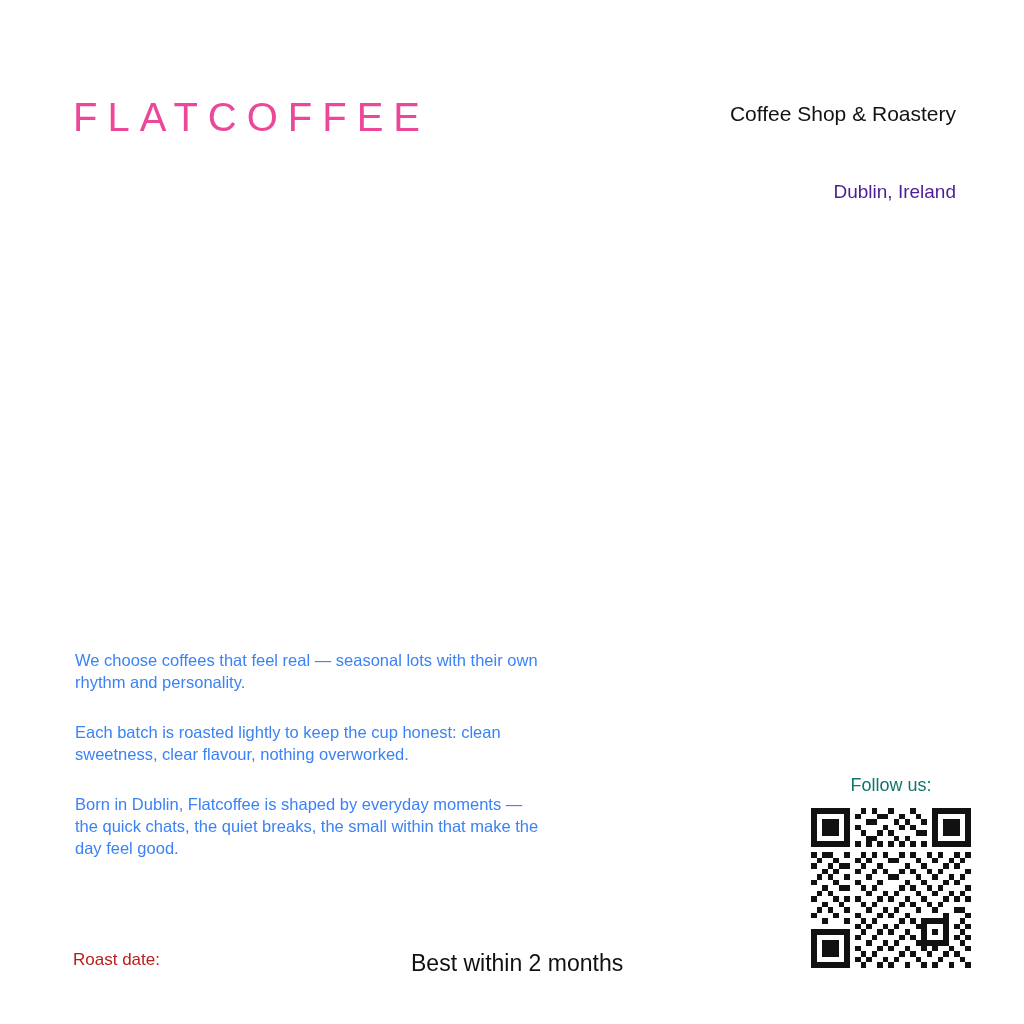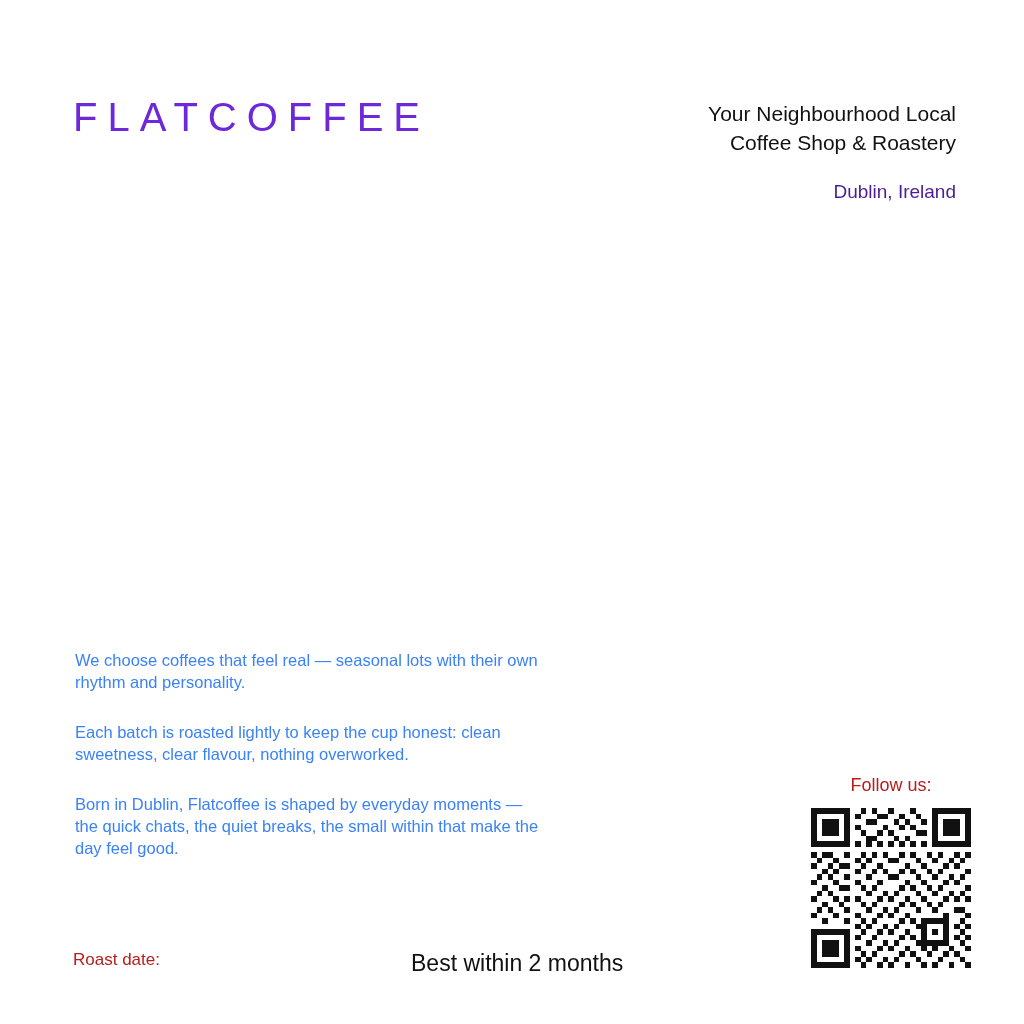--- a/index.html
+++ b/index.html
@@ -21,21 +21,21 @@
   }
 
   
   .brand-wordmark {
     position: absolute;
     left: 73px;
     top: 95px;
     font-size: 40px;
     font-weight: 400;
     letter-spacing: 10px;
-    color: #6d28d9;
+    color: #ec4899;
     white-space: nowrap;
   }
 
   .tagline {
     position: absolute;
     right: 68px;
     top: 99px;
     width: 420px;
     text-align: right;
     font-size: 21px;
@@ -91,40 +91,39 @@
   
   .follow-block {
     position: absolute;
     left: 796px;
     top: 775px;
     width: 190px;
     text-align: center;
   }
   .follow-label {
     font-size: 18px;
-    color: #b91c1c;
+    color: #0f766e;
     margin-bottom: 12px;
   }
   .qr {
     width: 160px;
     height: 160px;
     margin: 0 auto;
     display: block;
     background: #ffffff;
   }
 </style>
 </head>
 <body>
 
 <div class="page">
 
   <div class="brand-wordmark">FLATCOFFEE</div>
 
   <div class="tagline">
-    <div>Your Neighbourhood Local</div>
     <div>Coffee Shop &amp; Roastery</div>
   </div>
 
   <div class="location">Dublin, Ireland</div>
 
   <div class="copy">
     <p>We choose coffees that feel real — seasonal lots with their own rhythm and personality.</p>
     <p>Each batch is roasted lightly to keep the cup honest: clean sweetness, clear flavour, nothing overworked.</p>
     <p>Born in Dublin, Flatcoffee is shaped by everyday moments — the quick chats, the quiet breaks, the small within that make the day feel good.</p>
   </div>

